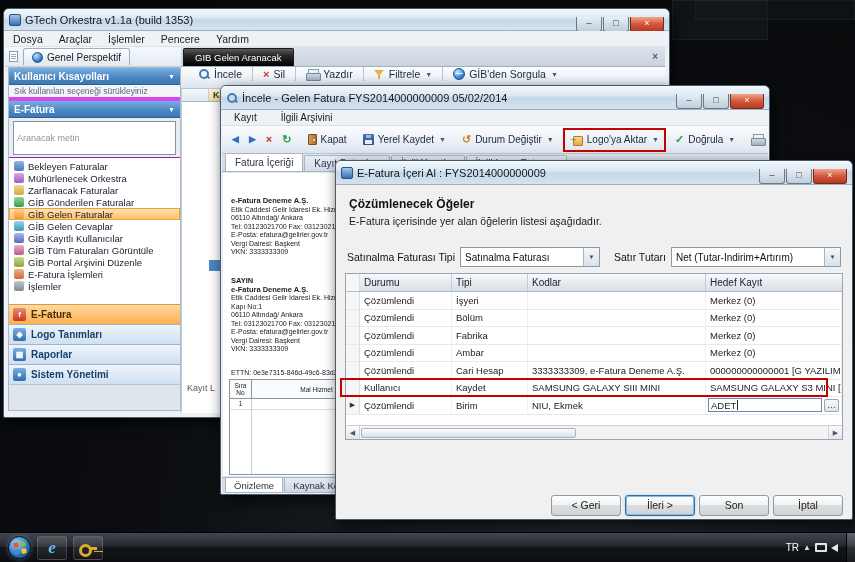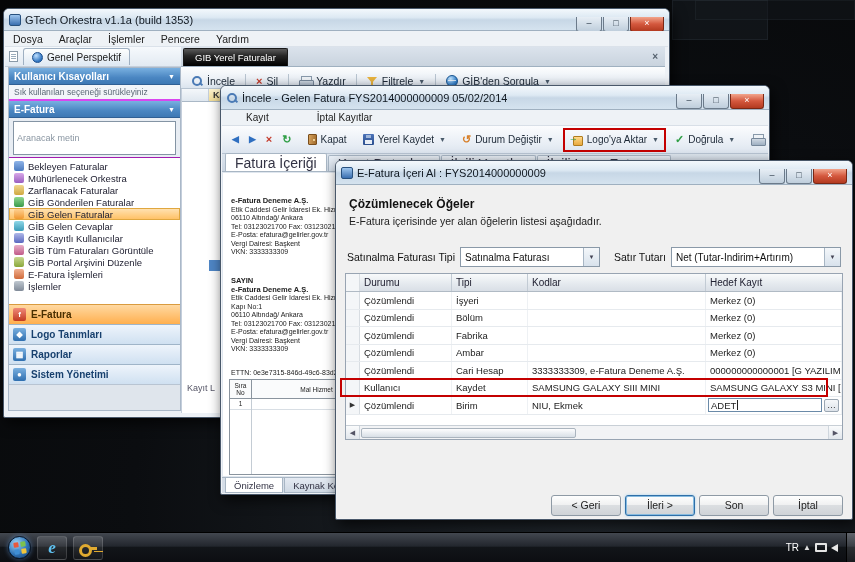--- a/index.html
+++ b/index.html
@@ -21,36 +21,36 @@
 
 .main-win{left:3px;top:8px;width:667px;height:410px;z-index:1}
 .m-menubar{position:absolute;left:1px;right:1px;top:22px;height:16px;background:#eef2f6;border-bottom:1px solid #dbe2ea;display:flex;align-items:center;font-size:10.5px;color:#222}
 .m-menu-item{padding:0 8px}
 .m-persp{position:absolute;left:1px;top:38px;width:176px;height:20px;background:linear-gradient(#f6f9fc,#e2eaf2);display:flex;align-items:center;gap:5px;padding:0 4px;border-bottom:1px solid #c4cfdb}
 .persp-tab{display:flex;align-items:center;gap:4px;height:17px;padding:0 8px;font-size:10px;background:linear-gradient(#fdfefe,#dfe9f3);border:1px solid #9fb0c2;border-bottom:none;border-radius:3px 3px 0 0}
 .m-contentarea{position:absolute;left:177px;right:4px;top:38px;bottom:4px;display:flex;flex-direction:column}
 .m-tabstrip{height:20px;background:linear-gradient(#dbe3ec,#c9d3de);border-bottom:1px solid #9fb0c0;display:flex;align-items:flex-end;padding-left:2px}
 .doc-tab{height:18px;display:flex;align-items:center;padding:0 11px;background:linear-gradient(#5a5a5a,#262626 40%,#000);color:#fff;font-size:9.5px;border:1px solid #1a1a1a;border-bottom:none;border-radius:2px 2px 0 0}
 .tabstrip-x{margin-left:auto;margin-right:7px;align-self:center;color:#55616e;font-size:10px;font-weight:bold}
-.m-ctoolbar{height:22px;background:linear-gradient(#fcfdfe,#e8eef5 70%,#dbe4ee);border-bottom:1px solid #b6c3d1;display:flex;align-items:flex-end;gap:2px;padding:0 5px;font-size:10.5px;color:#1c2836;white-space:nowrap;overflow:hidden}
+.m-ctoolbar{height:22px;background:linear-gradient(#fcfdfe,#e8eef5 70%,#dbe4ee);border-bottom:1px solid #b6c3d1;display:flex;align-items:flex-start;gap:2px;padding:0 12px;font-size:10.5px;color:#1c2836;white-space:nowrap;overflow:hidden}
 .tbtn{display:inline-flex;align-items:center;gap:4px;padding:1px 5px;border-radius:2px}
 .tsep{width:1px;height:14px;background:#b8c4d0;margin:0 3px}
 .dd-caret{font-size:7px;color:#4a5a6a;margin-left:1px}
 .m-grid{position:relative;flex:1;background:#fff;border-left:1px solid #c4cedb}
 .gs-header{height:13px;display:flex;background:linear-gradient(#f4f7fa,#dfe7ef);border-bottom:1px solid #aab8c6}
 .gs-c1{width:27px;border-right:1px solid #c4cedb}
 .gs-c2{width:60px;background:linear-gradient(#fdf3cf,#f1dc96);border-right:1px solid #c9b97a;font-size:9px;font-weight:bold;color:#333;display:flex;align-items:center;padding:0 4px}
 .gs-frag{position:absolute;left:27px;top:171px;width:60px;height:11px;background:#4f86c6}
 .gs-status{position:absolute;left:5px;top:294px;font-size:9px;color:#556}
 
 
 .m-sidebar{position:absolute;left:4px;top:58px;width:173px;bottom:6px;background:#e8edf3;border:1px solid #aab8c8;display:flex;flex-direction:column}
 .side-head{height:17px;flex:none;background:linear-gradient(#79b0e0,#4a86c2 60%,#3d78b4);color:#fff;font-weight:bold;font-size:10px;display:flex;align-items:center;padding:0 5px;border-bottom:1px solid #2f5f94}
 .side-head .chev{margin-left:auto;font-size:7px}
-.side-hint{height:16px;flex:none;display:flex;align-items:center;font-size:8.5px;color:#5a6876;padding:0 5px;background:#f2f5f9;border-bottom:2px solid #d946ef}
+.side-hint{height:16px;flex:none;display:flex;align-items:center;font-size:8.5px;color:#5a6876;padding:0 5px;background:#f2f5f9;border-bottom:4px solid #d946ef}
 .search{height:34px;flex:none;margin:3px 4px 2px;border:1px solid #8494a4;font-size:9px;padding:0 3px;color:#333}
 .search::placeholder{color:#8a96a2}
 .tree{flex:1;background:#fff;border-top:1px solid #a21caf;overflow:hidden;padding-top:2px}
 .tree-item{display:flex;align-items:center;gap:4px;height:12px;padding:0 4px;font-size:9.5px;color:#223;border:1px solid transparent}
 .tree-item.sel{background:linear-gradient(#ffe1b0,#ffc267);border-color:#e0a73f}
 .tico{width:10px;height:10px;border-radius:2px;flex:none}
 .t1{background:linear-gradient(#8fb4e8,#4a7ac0)}.t2{background:linear-gradient(#d8a8e8,#9a5ec0)}
 .t3{background:linear-gradient(#f0d890,#d0a840)}.t4{background:linear-gradient(#90d890,#3a9a4a)}
 .t5{background:linear-gradient(#ffd090,#f09830)}.t6{background:linear-gradient(#90d8e8,#3a9ab8)}
 .t7{background:linear-gradient(#b0b8e8,#5a68c0)}.t8{background:linear-gradient(#e8b0c8,#c05a88)}
@@ -59,25 +59,25 @@
 .panel{height:20px;flex:none;display:flex;align-items:center;gap:5px;padding:0 4px;font-size:10px;font-weight:bold;color:#17406e;background:linear-gradient(#eef4fb,#cfe0f1);border-top:1px solid #9fb4c8}
 .panel.orange{background:linear-gradient(#ffd9a2,#ffaf4e);color:#4a2f00;border-top:1px solid #d99b3f}
 .panel-footer{height:26px;flex:none;background:#dfe5ec;border-top:1px solid #b8c4d2}
 .pic{width:13px;height:13px;border-radius:2px;flex:none;display:flex;align-items:center;justify-content:center;font-size:8px;color:#fff;font-weight:bold}
 .pic.red{background:linear-gradient(#f08a7a,#c23a20)}
 .pic.blue{background:linear-gradient(#7ab0e0,#2f6fb0)}
 
 
 .inv-win{left:220px;top:85px;width:550px;height:410px;z-index:3}
 .i-menubar{position:absolute;left:1px;right:1px;top:24px;height:16px;background:#eef2f6;border-bottom:1px solid #d8dfe7;display:flex;align-items:center;font-size:10px}
-.i-menu-item{padding:0 24px}
+.i-menu-item{padding:0 12px}
 .i-toolbar{position:absolute;left:1px;right:1px;top:40px;height:28px;background:linear-gradient(#fbfcfe,#e7edf4 70%,#dce4ee);border-bottom:1px solid #b8c4d2;display:flex;align-items:center;padding:0 5px;font-size:10px;color:#1c2836;white-space:nowrap;overflow:hidden}
 .itbtn{position:relative;display:inline-flex;align-items:center;gap:4px;padding:3px 5px;border-radius:2px}
 .i-tabstrip{position:absolute;left:1px;right:1px;top:68px;height:18px;background:linear-gradient(#dde5ee,#ccd6e2);border-bottom:1px solid #a8b6c4;display:flex;align-items:flex-end;padding-left:3px;gap:1px}
-.i-tab{height:16px;display:flex;align-items:center;padding:4px 9px;font-size:14px;color:#334;background:linear-gradient(#e8eef5,#d3dde8);border:1px solid #a8b6c4;border-bottom:none;border-radius:2px 2px 0 0}
+.i-tab{height:16px;display:flex;align-items:center;padding:4px 9px;font-size:10px;color:#334;background:linear-gradient(#e8eef5,#d3dde8);border:1px solid #a8b6c4;border-bottom:none;border-radius:2px 2px 0 0}
 .i-tab.active{background:#fff;height:18px}
 .i-content{position:absolute;top:86px;bottom:17px;left:1px;right:1px;background:#dfe6ee;padding:1px}
 .preview{position:relative;width:100%;height:100%;background:#fff;overflow:hidden;font-size:7px;color:#222;line-height:8.5px}
 .pv-block{position:absolute;left:8px}
 .pv-bold{font-weight:bold;font-size:7.5px}
 .pv-table{position:absolute;left:6px;top:206px;width:530px;height:96px;border:1px solid #8a949e;display:flex;flex-direction:column;font-size:6.5px;text-align:center}
 .pv-thead{display:flex;height:19px;border-bottom:1px solid #8a949e;background:#fafbfc}
 .pv-th{border-right:1px solid #8a949e;display:flex;align-items:center;justify-content:center;white-space:pre-line;line-height:7px}
 .pv-cols{flex:1;display:flex}
 .pv-col{border-right:1px solid #c4ccd4;height:100%}
@@ -196,21 +196,21 @@
       <span class="g-ic ic-doc"></span>
       <span class="persp-tab">
         <span class="g-ic ic-persp"></span>
         <span>Genel Perspektif</span>
       </span>
     </div>
 
     <div class="m-contentarea">
       <div class="m-tabstrip">
         <span class="doc-tab">
-          <span>GIB Yerel Faturalar</span>
+          <span>GIB Gelen Aranacak</span>
         </span>
         <span class="tabstrip-x">×</span>
       </div>
       <div class="m-ctoolbar">
         <span class="tbtn">
           <span class="g-ic ic-mag"></span>
           <span>İncele</span>
         </span>
         <span class="tsep"></span>
         <span class="tbtn">
@@ -327,21 +327,21 @@
       <span class="g-ic ic-mag"></span>
       <span class="title">İncele - Gelen Fatura FYS2014000000009 05/02/2014</span>
       <span class="winbtns">
         <span class="wbtn">–</span>
         <span class="wbtn">□</span>
         <span class="wbtn close">×</span>
       </span>
     </div>
     <div class="i-menubar">
       <span class="i-menu-item">Kayıt</span>
-      <span class="i-menu-item">İptal Kayıtlar</span>
+      <span class="i-menu-item">İlgili Arşivini</span>
     </div>
     <div class="i-toolbar">
       <span class="itbtn">
           <span class="gl gl-blue">◀</span>
         </span>
       <span class="itbtn">
           <span class="gl gl-blue">▶</span>
         </span>
       <span class="itbtn">
           <span class="gl gl-red">×</span>

